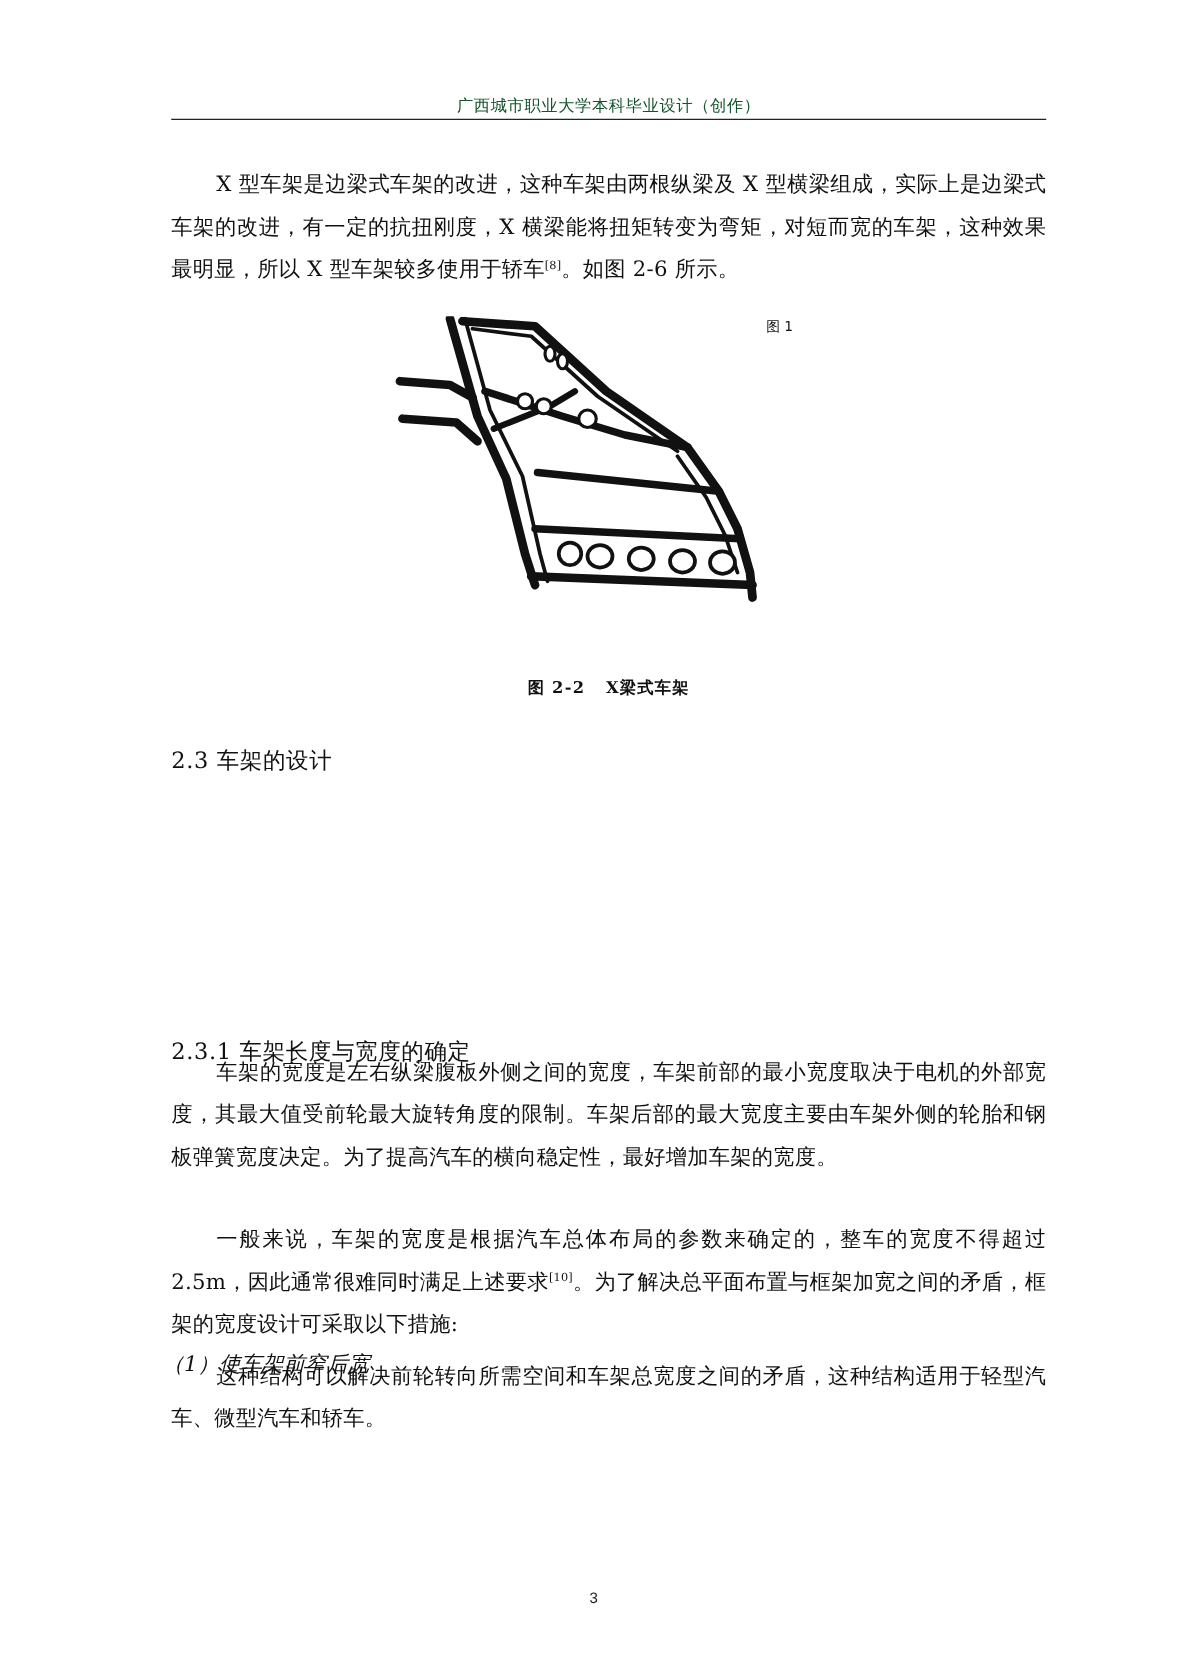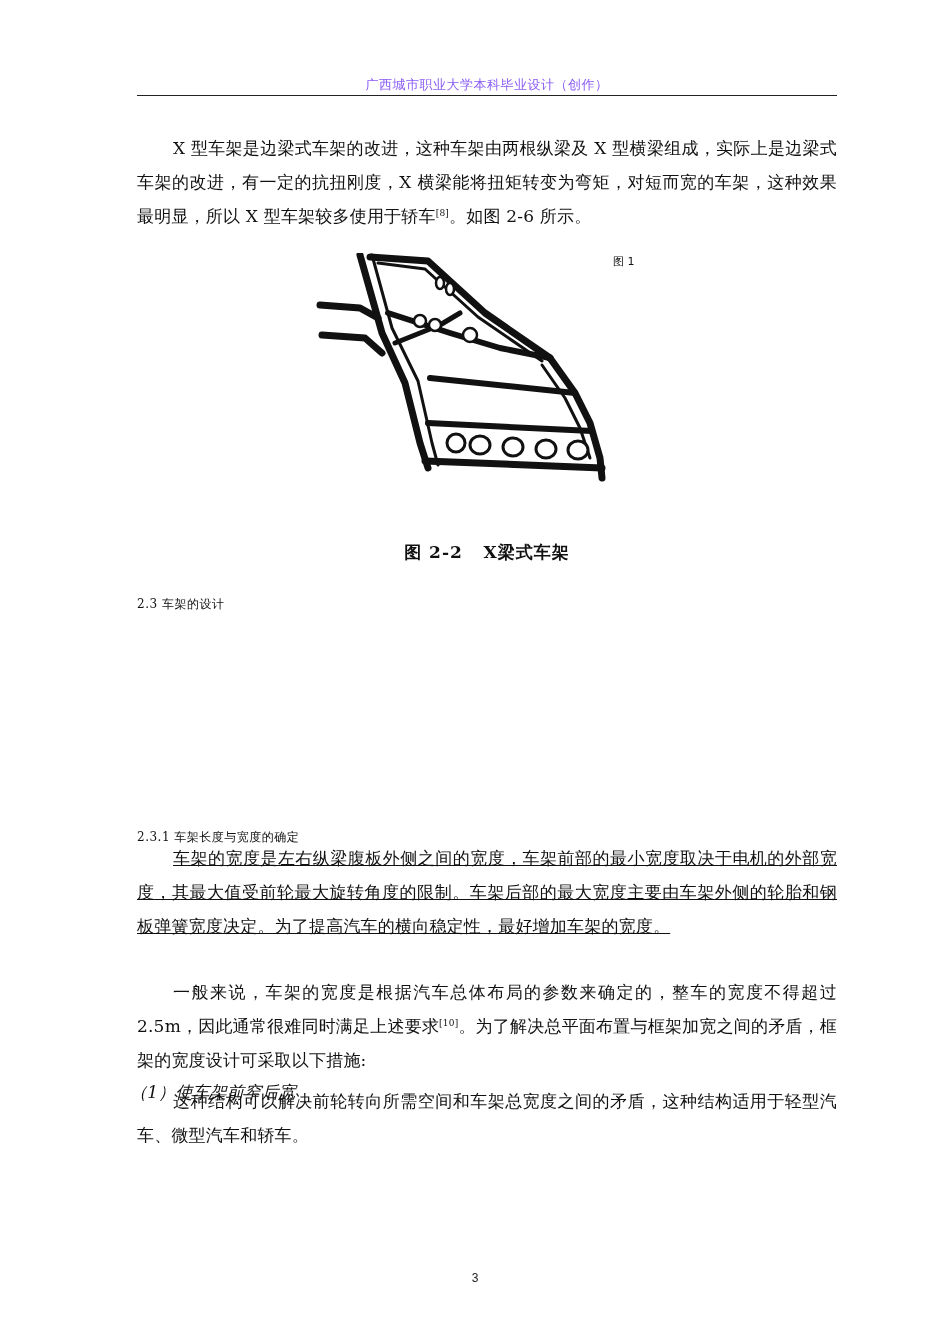--- a/index.html
+++ b/index.html
@@ -1,30 +1,30 @@
 <!DOCTYPE html>
 <html><head>
   <meta charset="utf-8">
   <style>
     html, body { margin: 0; padding: 0; background: #ffffff; }
     body { width: 950px; height: 1344px; position: relative; overflow: hidden;
            font-family: "DejaVu Serif", "Liberation Serif", serif; color: #111; }
     .page { position: absolute; left: 0; top: 0; width: 950px; height: 1344px; }
     .header { position: absolute; left: 137px; top: 76px; width: 700px; text-align: center;
-              font-size: 13px; color: #8b5cf6; letter-spacing: 0.5px; }
+              font-size: 13px; color: #14532d; letter-spacing: 0.5px; }
     .header-rule { position: absolute; left: 137px; top: 95px; width: 700px; height: 0;
                    border-top: 1.5px solid #222; }
     .para { position: absolute; left: 137px; width: 700px; font-size: 17px; line-height: 34px;
             text-align: justify; text-align-last: left; letter-spacing: 0.2px; }
     .indent { text-indent: 36px; }
     sup { font-size: 9px; vertical-align: 6px; line-height: 0; }
     .figure { position: absolute; left: 310px; top: 253px; width: 345px; height: 240px; }
     .caption { position: absolute; left: 137px; top: 541px; width: 700px; text-align: center;
-               font-size: 17px; font-weight: bold; letter-spacing: 1px; }
-    .heading { position: absolute; left: 137px; font-size: 12px; letter-spacing: 0.5px; }
+               font-size: 13px; font-weight: bold; letter-spacing: 1px; }
+    .heading { position: absolute; left: 137px; font-size: 18px; letter-spacing: 0.5px; }
     .page-number { position: absolute; left: 0; top: 1271px; width: 950px; text-align: center;
                    font-family: "Liberation Sans", sans-serif; font-size: 12px; color: #222; }
   </style>
 </head>
 <body>
 
 <div class="page">
 
   <div class="header">广西城市职业大学本科毕业设计（创作）</div>
   <div class="header-rule"></div>
@@ -79,21 +79,21 @@
 
   <div class="caption">
     <span>图 2-2</span>&nbsp;&nbsp;&nbsp;<span>X梁式车架</span>
   </div>
 
   <div class="heading" style="top:596px;">2.3 车架的设计</div>
 
 
   <div class="heading" style="top:829px;">2.3.1 车架长度与宽度的确定</div>
 
-  <div class="para indent" style="top:841px;text-decoration:underline;">
+  <div class="para indent" style="top:841px;">
     <span>车架的宽度是左右纵梁腹板外侧之间的宽度，车架前部的最小宽度取决于电机的外部宽度，其最大值受前轮最大旋转角度的限制。车架后部的最大宽度主要由车架外侧的轮胎和钢板弹簧宽度决定。为了提高汽车的横向稳定性，最好增加车架的宽度。</span>
   </div>
 
   <div class="para indent" style="top:975px;">
     <span>一般来说，车架的宽度是根据汽车总体布局的参数来确定的，整车的宽度不得超过 2.5m，因此通常很难同时满足上述要求</span><sup>[10]</sup><span>。为了解决总平面布置与框架加宽之间的矛盾，框架的宽度设计可采取以下措施:</span>
   </div>
 
   <div class="para" style="top:1075px; left:130px;font-style:italic;">（1）使车架前窄后宽</div>
 
   <div class="para indent" style="top:1084px;">

